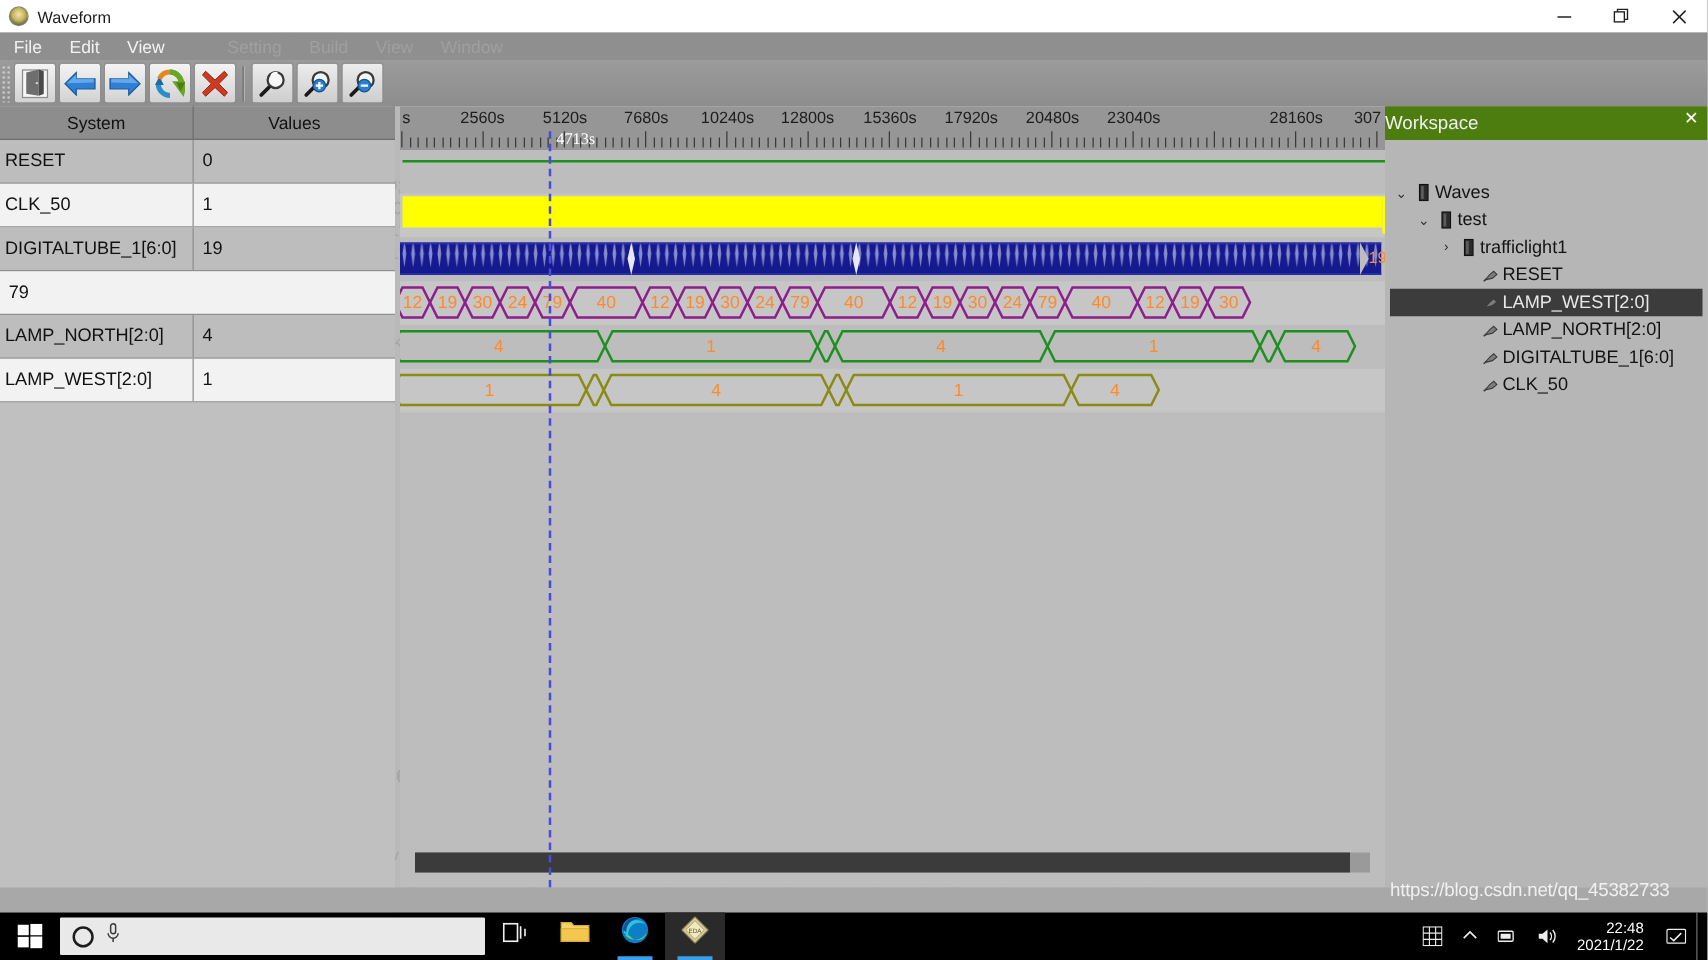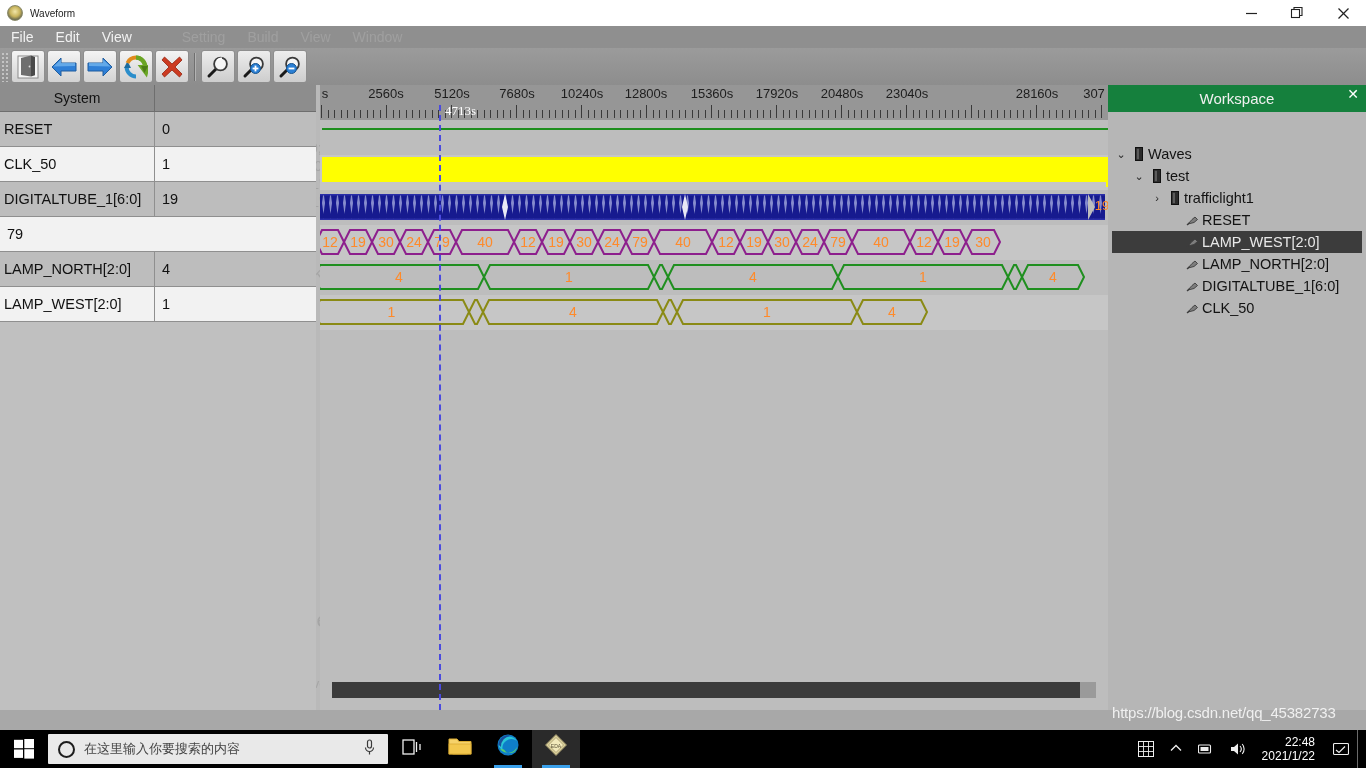--- a/index.html
+++ b/index.html
@@ -27,21 +27,21 @@
     background: #ffffff;
     display: flex; align-items: center;
   }
   #app-icon {
     width: 16px; height: 16px; margin-left: 7px; margin-right: 7px;
     border-radius: 50%;
     background: radial-gradient(circle at 50% 40%, #f2e6a8 0%, #c8b45c 45%, #6a6a50 75%, #3a3a30 100%);
     border: 1px solid #8a8a6a;
     flex: none;
   }
-  #app-title { font-size: 10px; color: #1b1b1b; }
+  #app-title { font-size: 13px; color: #1b1b1b; }
   #win-btns { margin-left: auto; display: flex; height: 26px; }
   .win-btn {
     width: 46px; height: 26px; display: flex; align-items: center; justify-content: center;
     color: #222; font-size: 13px;
   }
   .win-btn svg { display: block; }
 
   
   #menubar {
     position: absolute; left: 0; top: 26px; width: 1366px; height: 22px;
@@ -172,22 +172,22 @@
     background: #3b3b3b;
   }
 
   
   #workspace {
     position: absolute; left: 1108px; top: 85px; width: 258px; height: 625px;
     background: #b6b6b6;
   }
   #ws-title {
     position: absolute; left: 0; top: 0; width: 258px; height: 27px;
-    background: #15803d;
-    line-height: 27px; text-align: center;
+    background: #4d7c0f;
+    line-height: 27px; text-align: left;
     font-size: 15px; color: #f0f0f0;
   }
   #ws-close {
     position: absolute; right: 5px; top: 2px;
     width: 16px; height: 16px; line-height: 14px; text-align: center;
     font-size: 14px; color: #fff;
   }
   #ws-file {
     position: absolute; left: 4px; top: 31px; width: 250px; height: 24px;
     background: #a6a6a6; border: 1px solid #8a8a8a;
@@ -409,20 +409,21 @@
         </svg>
       </div>
     </div>
   </div>
 
   <div id="left-panel">
     <div id="left-filler"></div>
 
     <div id="sig-header">
       <div class="hdr-cell" id="hdr-signals">System</div>
+      <div class="hdr-cell" id="hdr-values">Values</div>
     </div>
 
     <div id="sig-rows">
       <div class="sig-row odd">
         <div class="sig-name">RESET</div>
         <div class="sig-val">0</div>
       </div>
       <div class="sig-row even">
         <div class="sig-name">CLK_50</div>
         <div class="sig-val">1</div>
@@ -816,21 +817,20 @@
       <svg width="20" height="20" viewBox="0 0 20 20">
         <rect x="0" y="0.8" width="9" height="8.4" fill="#ffffff"></rect>
         <rect x="10.3" y="0" width="9.7" height="9.2" fill="#ffffff"></rect>
         <rect x="0" y="10.5" width="9" height="8.4" fill="#ffffff"></rect>
         <rect x="10.3" y="10.2" width="9.7" height="9.4" fill="#ffffff"></rect>
       </svg>
     </div>
 
     <div id="search-box">
       <div id="search-circle"></div>
-      <div id="search-text">在这里输入你要搜索的内容</div>
       <div id="mic-icon">
         <svg width="13" height="17" viewBox="0 0 13 17">
           <rect x="4.5" y="1" width="4" height="8" rx="2" fill="none" stroke="#3a3a3a" stroke-width="1.2"></rect>
           <path d="M2.5 8.5 A4 4 0 0 0 10.5 8.5" fill="none" stroke="#3a3a3a" stroke-width="1.2"></path>
           <line x1="6.5" y1="12.5" x2="6.5" y2="15.5" stroke="#3a3a3a" stroke-width="1.2"></line>
         </svg>
       </div>
     </div>
 
     <div class="tb-task">

